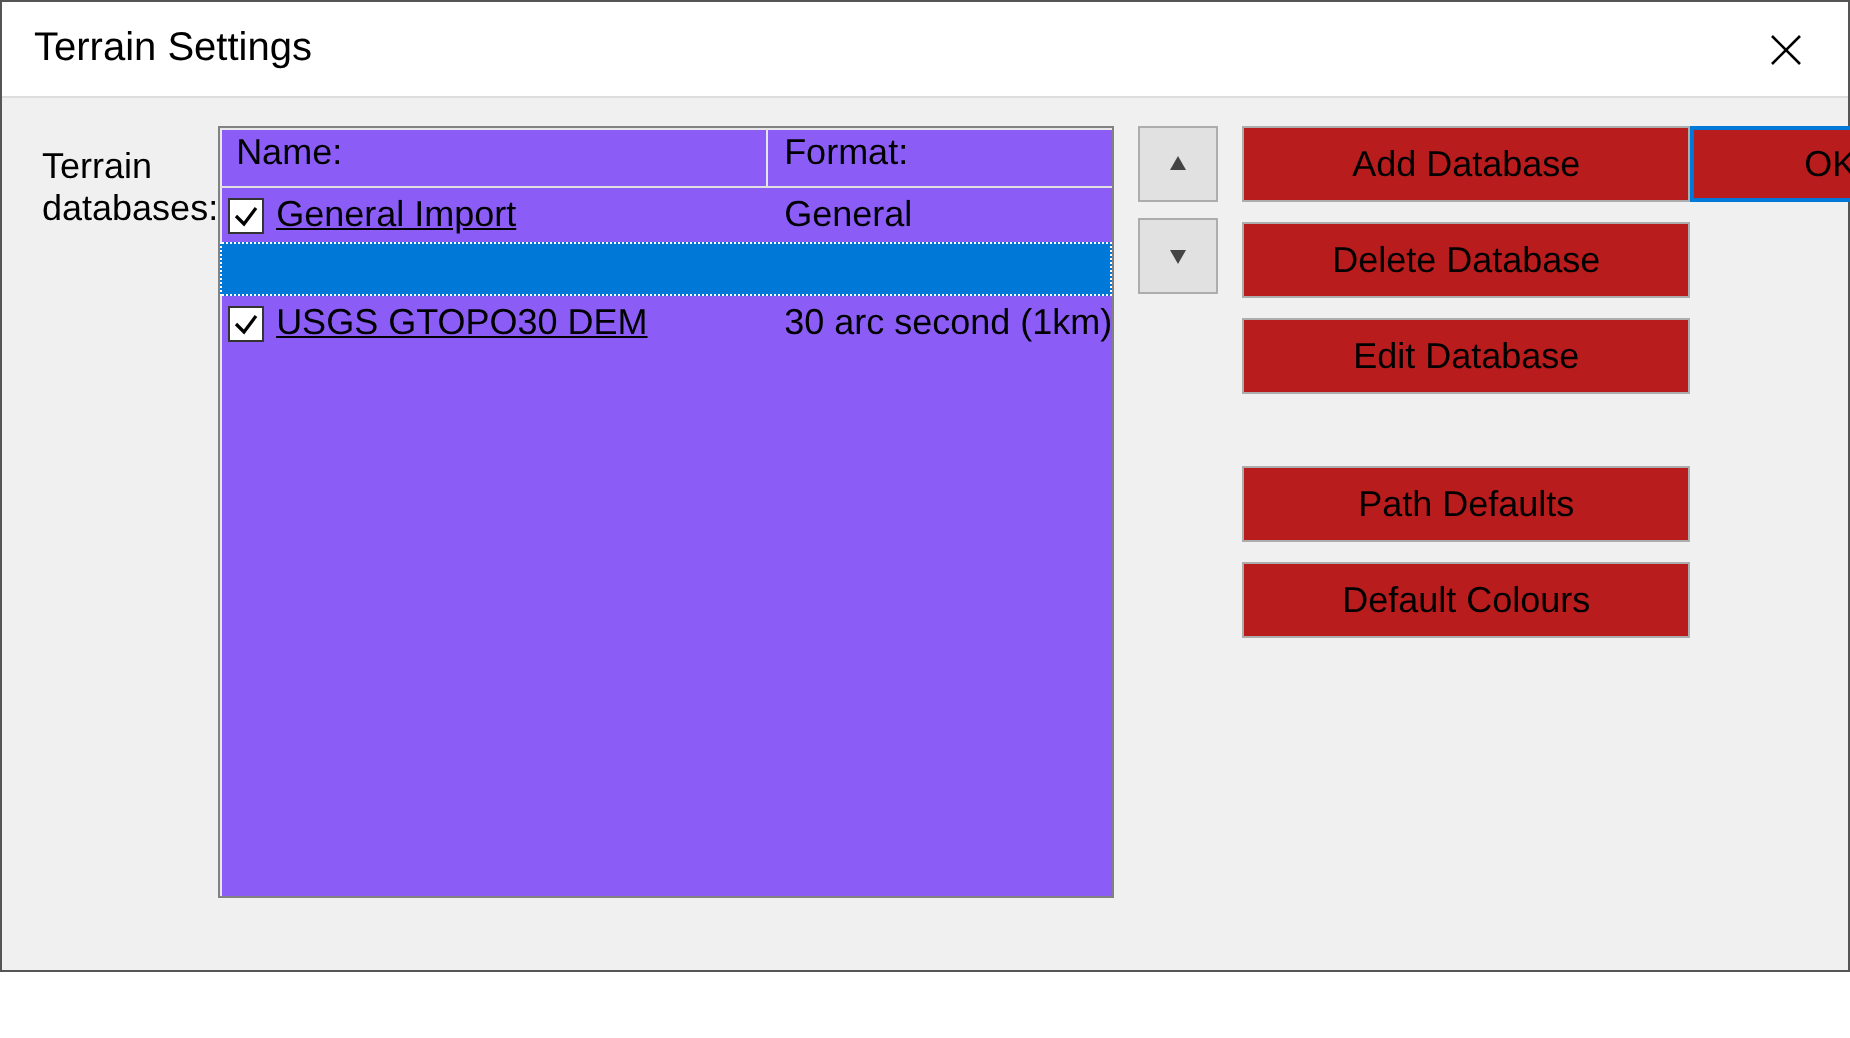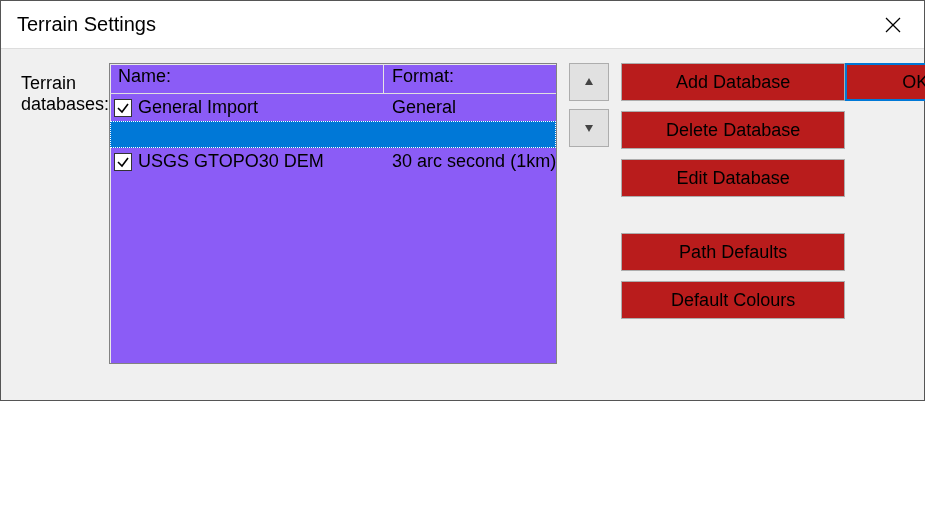--- a/index.html
+++ b/index.html
@@ -7,21 +7,21 @@
   body {
     font-family: "Segoe UI", Arial, sans-serif;
     font-size: 15px;
     background: #fff;
     width: 925px;
     height: 519px;
     position: relative;
   }
   .window {
     width: 925px;
-    height: 401px;
+    height: 486px;
     border: 1px solid #555;
     background: #f0f0f0;
     display: flex;
     flex-direction: column;
   }
   .titlebar {
     height: 48px;
     background: #fff;
     display: flex;
     align-items: center;
@@ -85,20 +85,21 @@
     font-size: 18px;
     color: #000;
   }
   .row .cell-name {
     width: 274px;
     display: flex;
     align-items: center;
     padding-left: 4px;
     white-space: nowrap;
     overflow: hidden;
+    text-decoration: underline;
   }
   .row .cell-format {
     flex: 1;
     padding-left: 8px;
     white-space: nowrap;
     overflow: hidden;
   }
   .row.selected {
     background: #0078d7;
     color: #fff;

